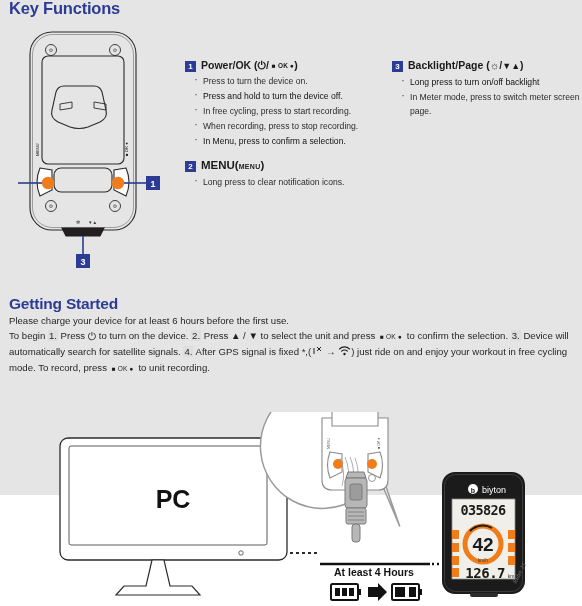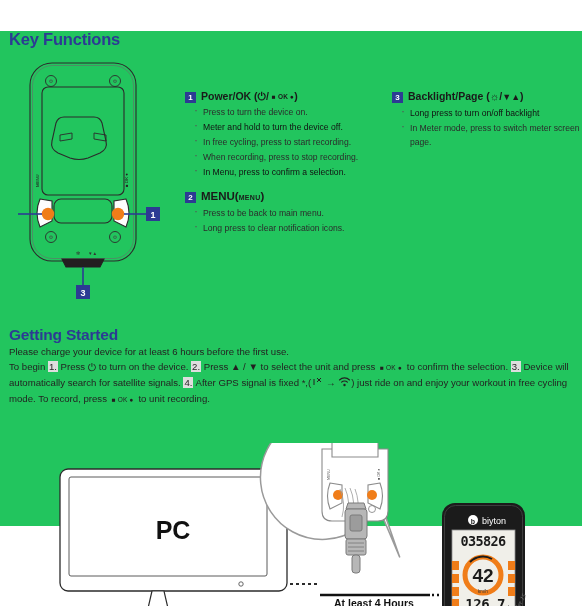--- a/index.html
+++ b/index.html
@@ -7,22 +7,21 @@
     margin: 0; padding: 0;
     width: 582px; height: 606px;
     background: #ffffff;
     font-family: "Liberation Sans", sans-serif;
     color: #231f20;
     overflow: hidden;
   }
   #page {
     position: relative;
     width: 582px; height: 495px;
-    background: #22c55e;
-    margin-top: 31px;
+    background: #e5e5e5;
   }
 
   
   .h-key {
     position: absolute; left: 9px; top: -1px;
     font-size: 16.5px; font-weight: bold;
     color: #2c3b93; letter-spacing: -0.2px;
   }
   .h-getting {
     position: absolute; left: 9px; top: 295px;
@@ -169,34 +168,33 @@
 
   <div class="kf-col kf-col-a">
 
     <div class="kf-block">
       <div class="kf-head">
         <span class="badge">1</span>
         <span class="kf-title"><span>Power/OK (</span><span class="glyphs">⏻</span><span>/</span>&nbsp;<span class="tiny-ok"><span>■</span>&nbsp;<span>OK</span>&nbsp;<span>●</span></span><span>)</span></span>
       </div>
       <ul class="kf-list">
         <li>Press to turn the device on.</li>
-        <li class="bold">Meter and hold to turn the device off.</li>
+        <li class="bold">Press and hold to turn the device off.</li>
         <li>In free cycling, press to start recording.</li>
         <li> When recording, press to stop recording.</li>
         <li class="bold">In Menu, press to confirm a selection.</li>
       </ul>
     </div>
 
     <div class="kf-block" style="margin-top:10px;">
       <div class="kf-head">
         <span class="badge">2</span>
         <span class="kf-title" style="font-size:11.5px;"><span>MENU(</span><span class="tiny-menu">MENU</span><span>)</span></span>
       </div>
       <ul class="kf-list">
-        <li>Press to be back to main menu.</li>
         <li>Long press to clear notification icons.</li>
       </ul>
     </div>
 
   </div>
 
   <div class="kf-col kf-col-b">
 
     <div class="kf-block">
       <div class="kf-head">

